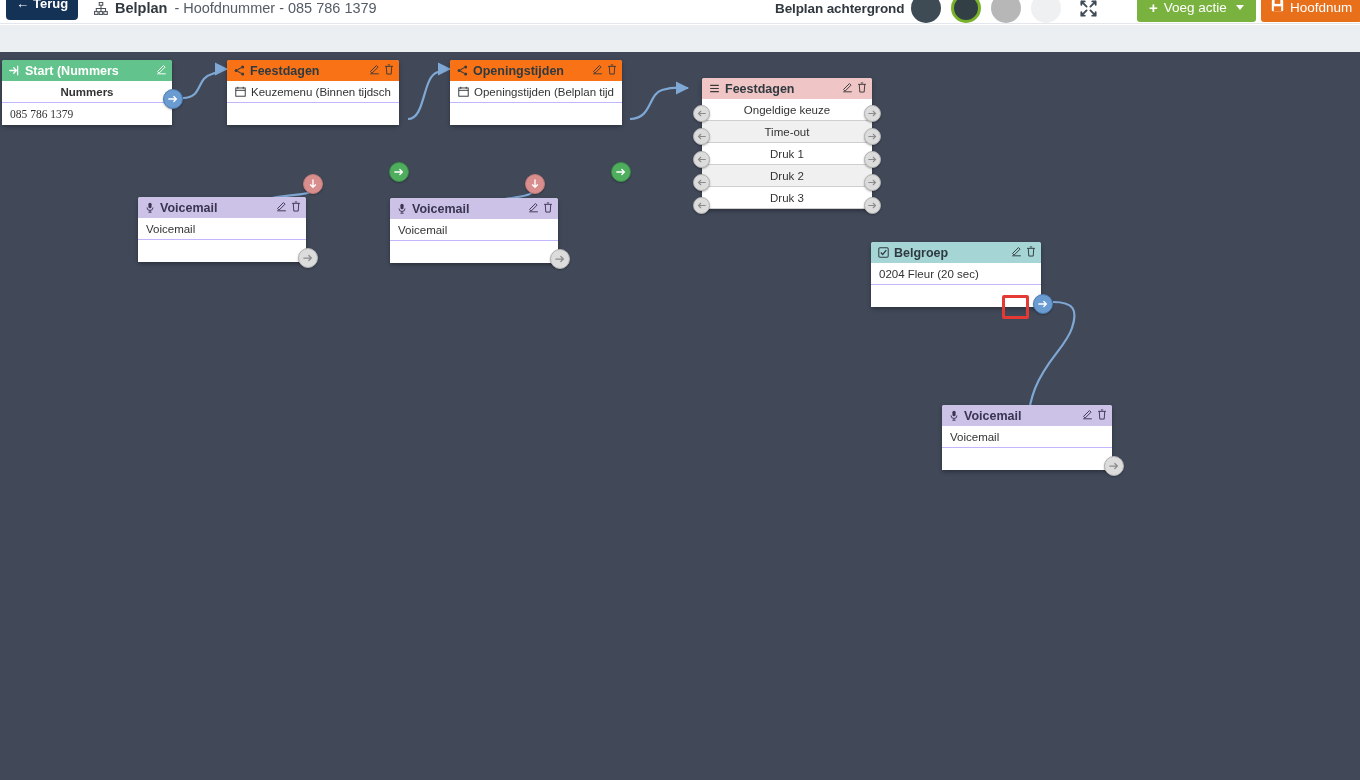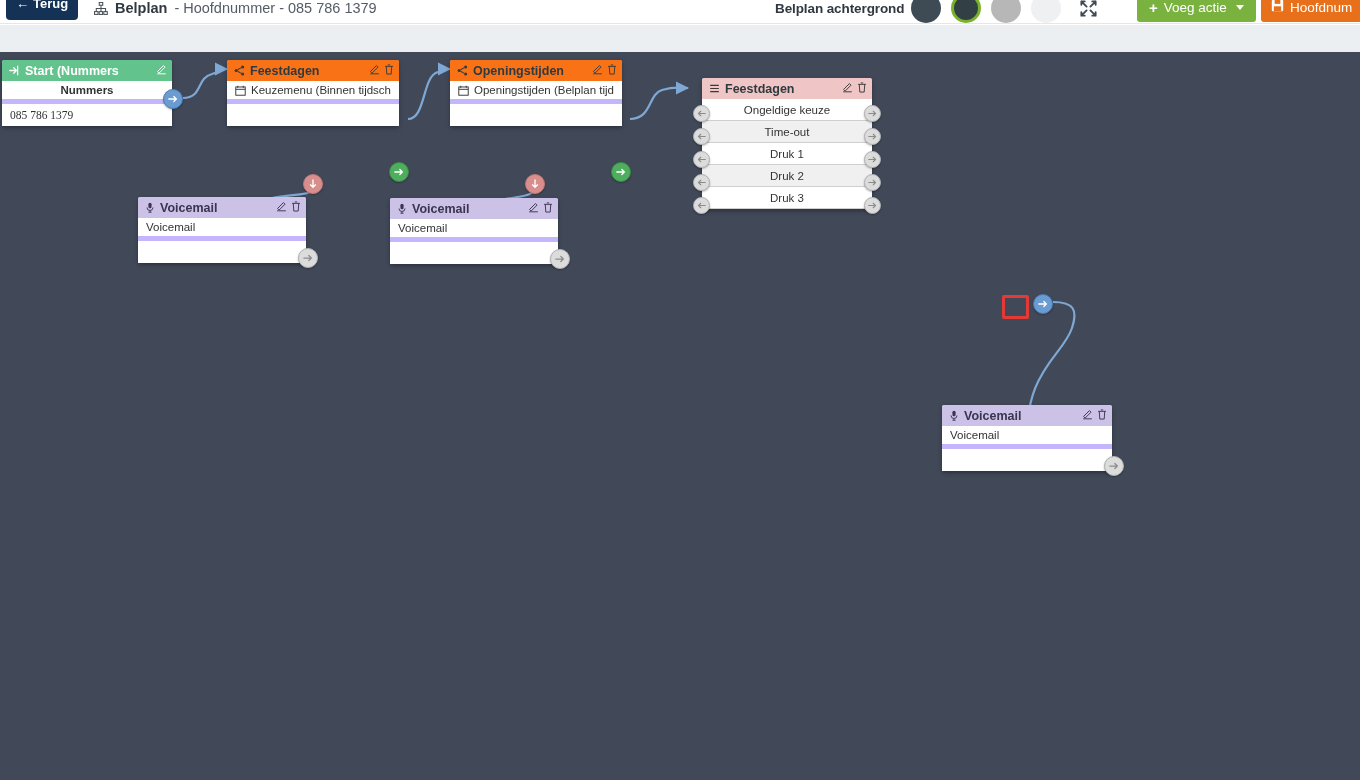--- a/index.html
+++ b/index.html
@@ -123,21 +123,21 @@
 
   .hdr.green   { background: #62c48c; color: #ffffff; }
   .hdr.orange  { background: #f97316; }
   .hdr.pink    { background: #f0c5c5; }
   .hdr.purple  { background: #ccc2e8; color: #3a3550; }
   .hdr.teal    { background: #a6d5d5; }
 
   .node .row {
     min-height: 22px; padding: 3px 8px;
     display: flex; align-items: center; gap: 5px;
-    border-bottom: 5px solid #c4b5fd;
+    border-bottom: 1px solid #c4b5fd;
     color: #333; font-size: 11.5px;
     background: #ffffff;
     white-space: nowrap; overflow: hidden;
   }
   .node .row.center { justify-content: center; font-weight: bold; }
   .node .row.plain  { border-bottom: 1px solid #e6e6e6; }
   .node .row.last   { border-bottom: none; min-height: 22px; font-family: Liberation Serif, serif; }
   .node .row.alt    { background: #f0f0f0; }
   .node .row.menurow { justify-content: center; border-bottom: 1px solid #cfcfcf; padding: 3px 20px; }
 
@@ -498,20 +498,45 @@
     </div>
     <div class="row">Voicemail</div>
     <div class="row last"></div>
   </div>
   <div class="knob gray" style="left:550px; top:197px;">
     <svg width="10" height="10" viewBox="0 0 12 12">
         <path d="M1,6 H10 M7,3 L10,6 L7,9" stroke="#8b8b8b" stroke-width="1.5" fill="none" stroke-linecap="round"></path>
       </svg>
   </div>
 
+  <div class="node" style="left:871px; top:190px; width:170px;">
+    <div class="hdr teal">
+      <span class="ico">
+        <svg width="11" height="11" viewBox="0 0 14 14">
+            <rect x="1" y="1" width="12" height="12" rx="1.5" fill="none" stroke="#2f3a40" stroke-width="1.3"></rect>
+            <path d="M3.5,7 L6,9.5 L10.5,4" stroke="#2f3a40" stroke-width="1.6" fill="none"></path>
+          </svg>
+      </span>
+      <span class="ttl">Belgroep</span>
+      <span class="acts">
+        <span>
+          <svg width="11" height="11" viewBox="0 0 14 14">
+              <path d="M1.5,12.5 H12.5 M2,9.5 L9.5,2 L11.5,4 L4,11.5 Z" stroke="#2f3a40" stroke-width="1.2" fill="none"></path>
+            </svg>
+        </span>
+        <span>
+          <svg width="10" height="11" viewBox="0 0 12 14">
+              <path d="M1,3 H11 M4.5,1.2 H7.5 M2.5,3 L3.2,12.8 H8.8 L9.5,3" stroke="#2f3a40" stroke-width="1.2" fill="none"></path>
+            </svg>
+        </span>
+      </span>
+    </div>
+    <div class="row">0204 Fleur (20 sec)</div>
+    <div class="row last"></div>
+  </div>
   <div class="knob blue" style="left:1033px; top:242px;">
     <svg width="10" height="10" viewBox="0 0 12 12">
         <path d="M1,6 H10 M7,3 L10,6 L7,9" stroke="#fff" stroke-width="1.6" fill="none" stroke-linecap="round"></path>
       </svg>
   </div>
   <div id="highlight-box"></div>
 
   <div class="node" style="left:942px; top:353px; width:170px;">
     <div class="hdr purple">
       <span class="ico">

